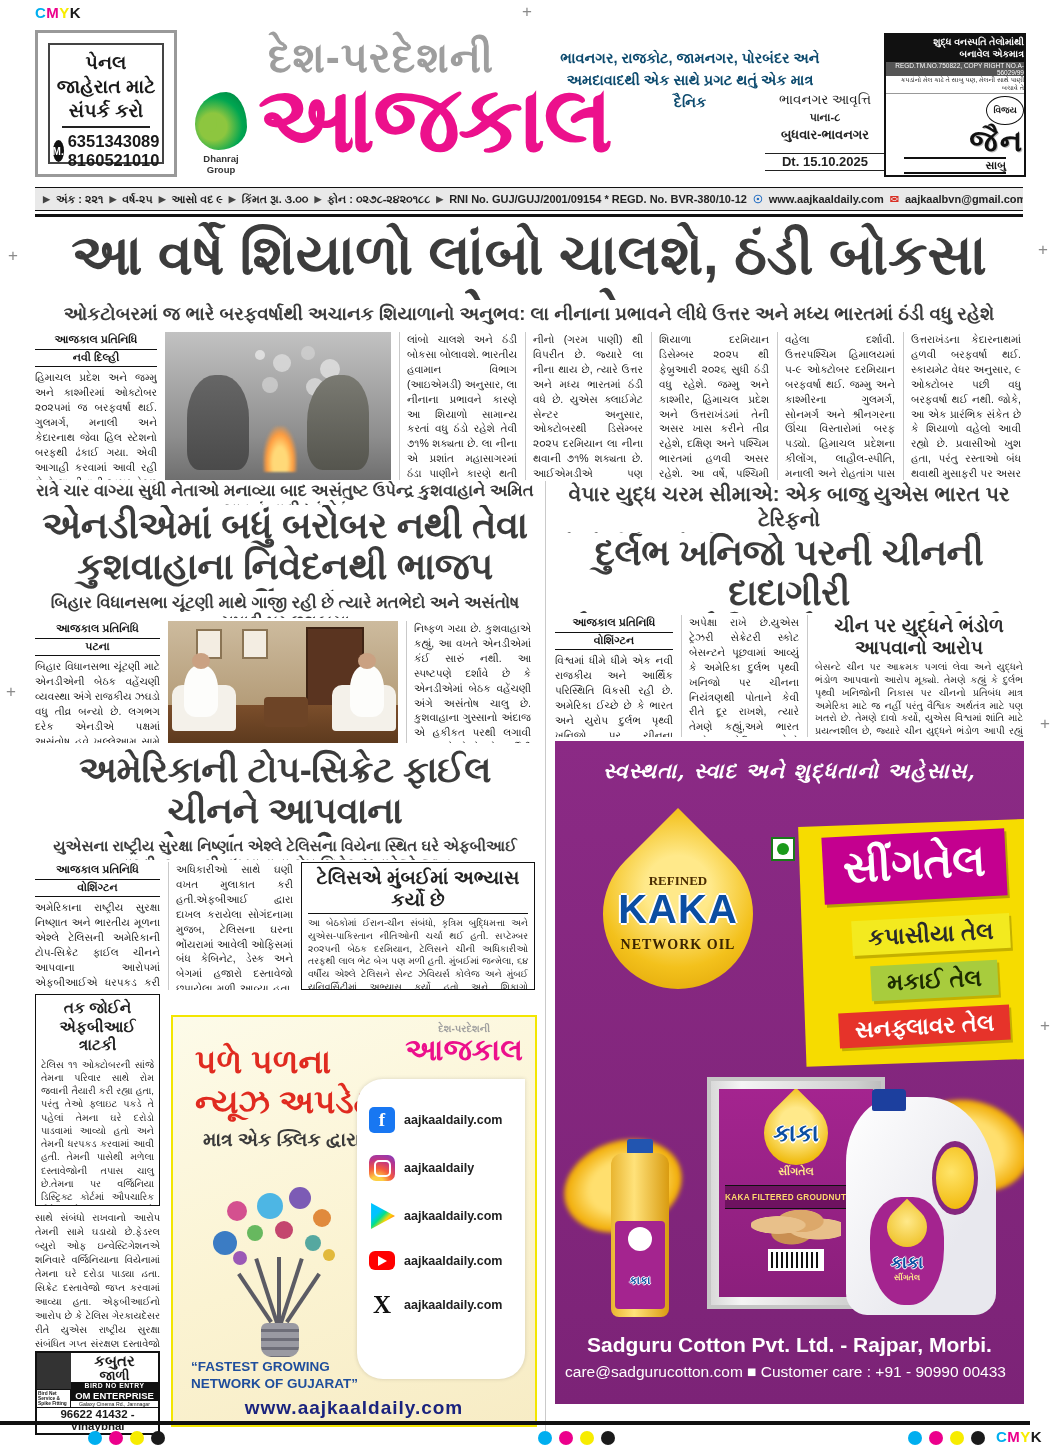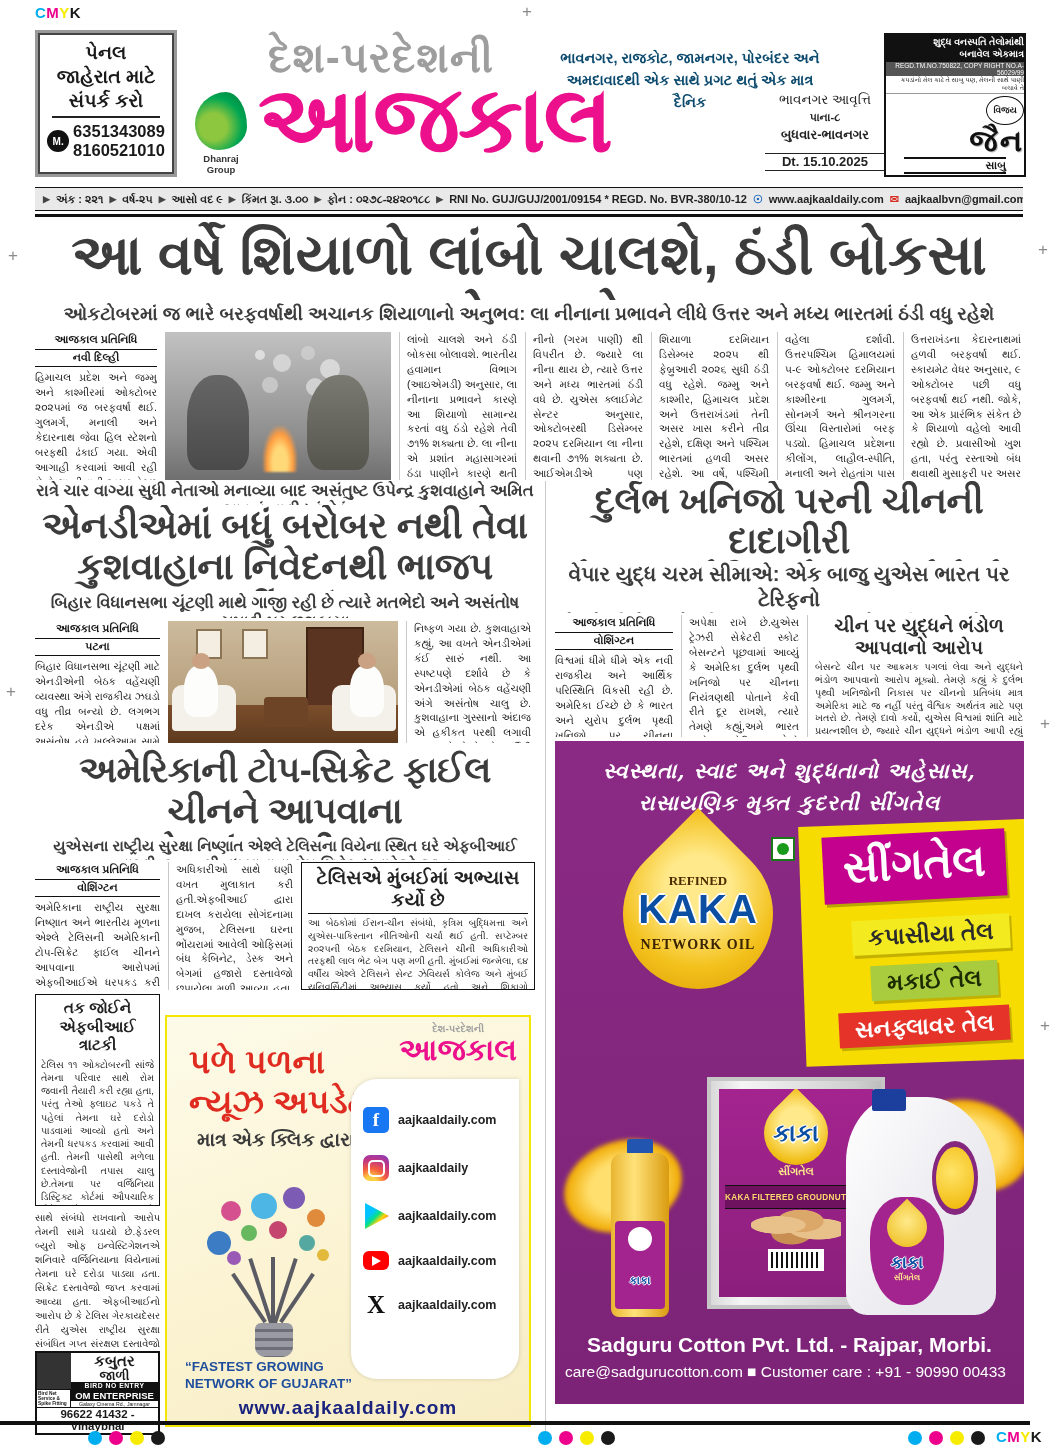--- a/index.html
+++ b/index.html
@@ -3,21 +3,21 @@
 <meta charset="utf-8">
 <style>
   * { margin:0; padding:0; box-sizing:border-box; }
   body { background:#fff; font-family:"Liberation Sans", sans-serif; }
   .page { position:relative; width:1058px; height:1448px; background:#fff; overflow:hidden; color:#1a1a1a; }
   .mark { position:absolute; color:#8a8a8a; font-size:17px; font-weight:400; }
   
   .cmyk { position:absolute; font-weight:bold; font-size:15px; letter-spacing:.5px; }
   .cmyk .c{color:#00aeef}.cmyk .m{color:#ec008c}.cmyk .y{color:#f7ec00}.cmyk .k{color:#1a1a1a}
   
-  .panel-ad { position:absolute; left:35px; top:30px; width:142px; height:147px; border:3px solid #999; padding:0; }
+  .panel-ad { position:absolute; left:35px; top:30px; width:142px; height:147px; border:3px solid #999; padding:10px; }
   .panel-ad .inner { border:2px solid #444; height:100%; padding:6px 4px 2px; text-align:center; }
   .panel-ad .l { font-weight:bold; font-size:19px; line-height:1.25; }
   .panel-ad .rule { border-bottom:2px solid #222; margin:4px 8px; }
   .panel-ad .phones { display:flex; align-items:center; justify-content:center; gap:4px; }
   .panel-ad .badge { width:22px; height:22px; border-radius:50%; background:#111; color:#fff; font-size:10px; font-weight:bold; display:flex; align-items:center; justify-content:center; }
   .panel-ad .ph { font-weight:bold; font-size:16.5px; line-height:1.15; text-align:left; }
   .dhanraj { position:absolute; left:188px; top:92px; width:66px; text-align:center; }
   .dhanraj .blob { width:52px; height:58px; margin:0 auto; background:radial-gradient(circle at 35% 60%, #8dc63f 0 28%, #00a651 60%, #007a3d 100%); border-radius:60% 40% 55% 45%/55% 60% 40% 45%; position:relative; }
   .dhanraj .blob:after { content:""; position:absolute; left:8px; top:22px; width:14px; height:18px; background:#8dc63f; border-radius:50% 50% 50% 0; }
   .dhanraj .cap { font-size:9.5px; font-weight:bold; color:#333; margin-top:3px; }
@@ -88,21 +88,21 @@
   .photo-meet .table { position:absolute; left:96px; bottom:16px; width:44px; height:30px; background:#6d4426; border-radius:4px; }
   
   .tel-hl { height:88px; font-size:36px; line-height:1.14; letter-spacing:-.5px; overflow:hidden; margin-top:6px; }
   .tel-sub { height:23px; font-size:15px; overflow:hidden; }
   .tel-body { height:128px; display:flex; gap:8px; margin-top:2px; }
   .tel-body .col { width:125px; flex:0 0 auto; }
   .mbox { width:234px; flex:0 0 auto; border:1.5px solid #111; padding:4px 6px; overflow:hidden; }
   .mbox .mh { font-size:19px; font-weight:bold; text-align:center; border-bottom:1.5px solid #111; padding-bottom:2px; margin-bottom:3px; color:#222; }
   .mbox .mt { font-size:9.3px; line-height:1.38; text-align:justify; }
   
-  .bl-bottom { height:437px; display:flex; gap:5px; margin-top:4px; }
+  .bl-bottom { height:437px; display:flex; gap:11px; margin-top:4px; }
   .narrow { width:125px; flex:0 0 auto; }
   .fbibox { border:1.5px solid #111; padding:4px 5px; height:212px; overflow:hidden; margin-bottom:5px; }
   .fbibox .fh { font-size:15.5px; font-weight:bold; text-align:center; line-height:1.2; color:#222; margin-bottom:3px; }
   .fbibox .ft { font-size:9.6px; line-height:1.38; text-align:justify; }
   .narrow .cnt { height:66px; margin-bottom:4px; font-size:9.8px; }
   .kabutar { border:2px solid #111; height:84px; overflow:hidden; font-family:"Liberation Sans",sans-serif; }
   .kabutar .top { display:flex; }
   .kabutar .net { width:34px; height:36px; background:#222 repeating-linear-gradient(45deg,#777 0 1px,transparent 1px 6px), #222 repeating-linear-gradient(-45deg,#777 0 1px,transparent 1px 6px); background-color:#333; }
   .kabutar .tt { flex:1; text-align:center; }
   .kabutar .t1 { font-size:15px; font-weight:bold; line-height:1.05; }
@@ -145,21 +145,21 @@
   .chn-hl { height:80px; font-size:36px; line-height:1.1; letter-spacing:-.5px; overflow:hidden; }
   .chn-sub { height:52px; font-size:20.5px; line-height:1.22; overflow:hidden; }
   .chn-body { height:122px; display:flex; gap:8px; margin-top:2px; }
   .chn-body .col { width:118px; flex:0 0 auto; }
   .chn-right { flex:1; overflow:hidden; }
   .chn-right .bh { font-size:19px; font-weight:bold; color:#2d2d2d; text-align:center; margin-bottom:2px; }
   .chn-right .bt { font-size:9.6px; line-height:1.34; text-align:justify; }
   
   .kaka { width:469px; height:663px; margin-top:4px; background:linear-gradient(#8b2a85,#7c2377); position:relative; overflow:hidden; color:#fff; }
   .kaka .kh { text-align:center; font-family:"DejaVu Serif",serif; font-style:italic; font-weight:bold; font-size:21px; letter-spacing:1px; margin-top:14px; line-height:1.5; }
-  .kdrop { position:absolute; left:68px; top:98px; width:150px; height:150px; }
+  .kdrop { position:absolute; left:48px; top:98px; width:150px; height:150px; }
   .kdrop .shape { position:absolute; inset:0; background:radial-gradient(circle at 38% 38%, #ffe98a 0 25%, #f3c11c 60%, #d99b00 100%); border-radius:0 50% 50% 50%; transform:rotate(45deg); }
   .kdrop .rf { position:absolute; top:34px; width:100%; text-align:center; font-family:"Liberation Serif",serif; font-size:13px; color:#4a2c00; font-weight:bold; }
   .kdrop .kk { position:absolute; top:48px; width:100%; text-align:center; font-size:40px; font-weight:bold; color:#0b4ea2; text-shadow:-2px 0 #fff,2px 0 #fff,0 -2px #fff,0 2px #fff; letter-spacing:1px; }
   .kdrop .eo { position:absolute; top:98px; width:100%; text-align:center; font-family:"Liberation Serif",serif; font-size:14px; color:#3a2300; font-weight:bold; letter-spacing:1px; }
   .veg { position:absolute; left:216px; top:96px; width:24px; height:24px; background:#fff; border:2px solid #1a7a1a; display:flex; align-items:center; justify-content:center; }
   .veg i { width:12px; height:12px; background:#1a9a1a; border-radius:50%; }
   .kyellow { position:absolute; right:0; top:78px; width:226px; height:240px; background:#f6dc00; transform:rotate(-2deg); transform-origin:top right; }
   .kbig { position:absolute; right:18px; top:92px; background:#c4008f; color:#fff; font-size:44px; font-weight:bold; padding:6px 20px 10px; transform:rotate(-3deg); box-shadow:2px 3px 0 rgba(0,0,0,.25); }
   .ribbon { position:absolute; right:14px; font-weight:bold; text-align:center; transform:rotate(-3deg); padding:4px 16px; font-size:23px; box-shadow:2px 3px 0 rgba(0,0,0,.2); }
   .r1 { top:176px; background:#f3ea1f; color:#2b2b2b; }
@@ -430,42 +430,42 @@
             <div class="b" style="left:110px;top:62px;width:12px;height:12px;background:#e2b93b;"></div>
             <div class="base"></div>
           </div>
           <div class="quote">“FASTEST GROWING NETWORK OF GUJARAT”</div>
           <div class="web">www.aajkaaldaily.com</div>
         </div>
       </div>
     </div>
 
     <div class="bright">
+      <div class="hl chn-sub"><span>વેપાર યુદ્ધ ચરમ સીમાએ: એક બાજુ યુએસ ભારત પર ટેરિફનો</span><br><span>કોરડો વીંઝે અને બીજી બાજુ ભારતના ટેકા વિના ચાલે પણ નહીં</span></div>
       <div class="hl chn-hl"><span>દુર્લભ ખનિજો પરની ચીનની દાદાગીરી</span><br><span>રોકવા અમેરિકાએ ભારતનો ટેકો માગ્યો</span></div>
-      <div class="hl chn-sub"><span>વેપાર યુદ્ધ ચરમ સીમાએ: એક બાજુ યુએસ ભારત પર ટેરિફનો</span><br><span>કોરડો વીંઝે અને બીજી બાજુ ભારતના ટેકા વિના ચાલે પણ નહીં</span></div>
       <div class="chn-body">
         <div class="col body-txt">
           <div class="byline">
             <div class="by">આજકાલ પ્રતિનિધિ</div>
             <div class="dl">વોશિંગ્ટન</div>
           </div>
           <span>વિશ્વમાં ધીમે ધીમે એક નવી રાજકીય અને આર્થિક પરિસ્થિતિ વિકસી રહી છે. અમેરિકા ઈચ્છે છે કે ભારત અને યુરોપ દુર્લભ પૃથ્વી ખનિજો પર ચીનના નિયંત્રણને રોકવા માટે દળોમાં જોડાય. રસપ્રદ વાત એ છે કે, એક તરફ, અમેરિકા ભારત પર ભારે ટેરિફ લાદી રહ્યું છે, જ્યારે બીજી તરફ, તે ભારત પાસેથી સહયોગની</span>
         </div>
         <div class="col body-txt colrule">
           <span>અપેક્ષા રાખે છે.યુએસ ટ્રેઝરી સેક્રેટરી સ્કોટ બેસન્ટને પૂછવામાં આવ્યું કે અમેરિકા દુર્લભ પૃથ્વી ખનિજો પર ચીનના નિયંત્રણથી પોતાને કેવી રીતે દૂર રાખશે, ત્યારે તેમણે કહ્યું,અમે ભારત અને યુરોપિયન દેશો પાસેથી સમર્થનની અપેક્ષા રાખીએ છીએ. યુએસ અધિકારીનું આ નિવેદન આમ તો સામાન્ય લાગે છે, પરંતુ અમેરિકાની પોતાની વેપાર નીતિને દ</span>
           
         </div>
         <div class="chn-right colrule">
           <div class="bh">ચીન પર યુદ્ધને ભંડોળ આપવાનો આરોપ</div>
           <div class="bt body-txt">બેસન્ટે ચીન પર આક્રમક પગલાં લેવા અને યુદ્ધને ભંડોળ આપવાનો આરોપ મૂક્યો. તેમણે કહ્યું કે દુર્લભ પૃથ્વી ખનિજોની નિકાસ પર ચીનનો પ્રતિબંધ માત્ર અમેરિકા માટે જ નહીં પરંતુ વૈશ્વિક અર્થતંત્ર માટે પણ ખતરો છે. તેમણે દાવો કર્યો, યુએસ વિશ્વમાં શાંતિ માટે પ્રયત્નશીલ છે, જ્યારે ચીન યુદ્ધને ભંડોળ આપી રહ્યું છે. વિશ્લેષકોએ બેસન્ટને એ વિરોધાભાસ તરફ ધ્યાન દોર્યું કે રાષ્ટ્રપતિ ટ્રમ્પે સંભવિત બેઠક પહેલા તણાવ ઓછો કરવા માટે ૧ નવેમ્બર સુધી ચીની માલ પર ૧૦૦ ટકા ટેરિફ મુલતવી રાખ્યો છે. દરમિયાન, ભારત, જેમાંથી અમેરિકા સહયોગની અપેક્ષા રાખે છે, તે ટેરિફ હેઠળ છે. બેસન્ટે આ વિરોધાભાસને અવગણીને કહ્યું કે અમેરિકા જોખમ ઘટાડવા માંગે છે. મહત્વપૂર્ણ ખનિજો, સેમિકન્ડક્ટર સ્વતંત્રતા અને દેશમાં ફાર્માસ્યુટિકલ ઉદ્યોગ લાવવા આનો એક ભાગ છે, અને આ બધું અમેરિકા ફર્સ્ટ એજન્ડા હેઠળ થઈ રહ્યું છે.</div>
         </div>
       </div>
 
       <div class="kaka">
-        <div class="kh"><span>સ્વસ્થતા, સ્વાદ અને શુદ્ધતાનો અહેસાસ,</span><br><span>રાસાયણિક મુક્ત કુદરતી સીંગતેલ</span></div>
+        <div class="kh"><span>સ્વસ્થતા, સ્વાદ અને શુદ્ધતાનો અહેસાસ,</span><br></div>
         <div class="kdrop">
           <div class="shape"></div>
           <div class="rf">REFINED</div>
           <div class="kk">KAKA</div>
           <div class="eo">NETWORK OIL</div>
         </div>
         <div class="veg">
             <i></i>
           </div>
         <div class="kyellow"></div>

